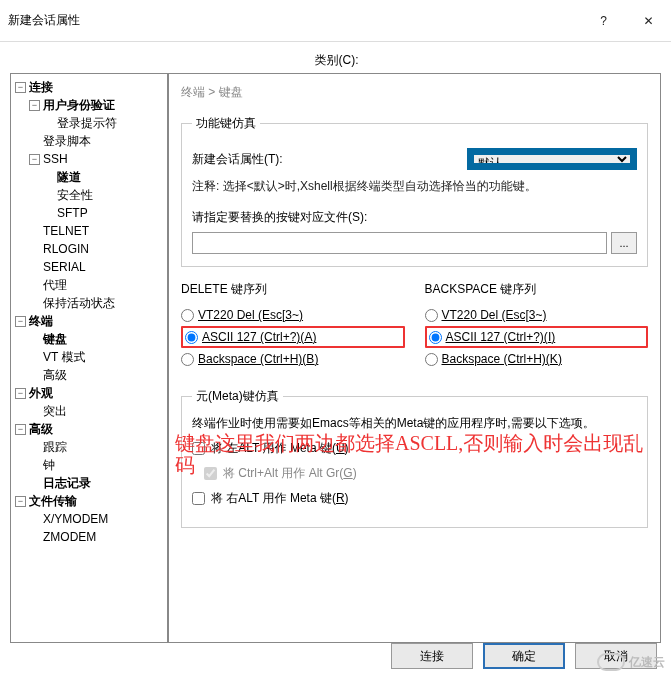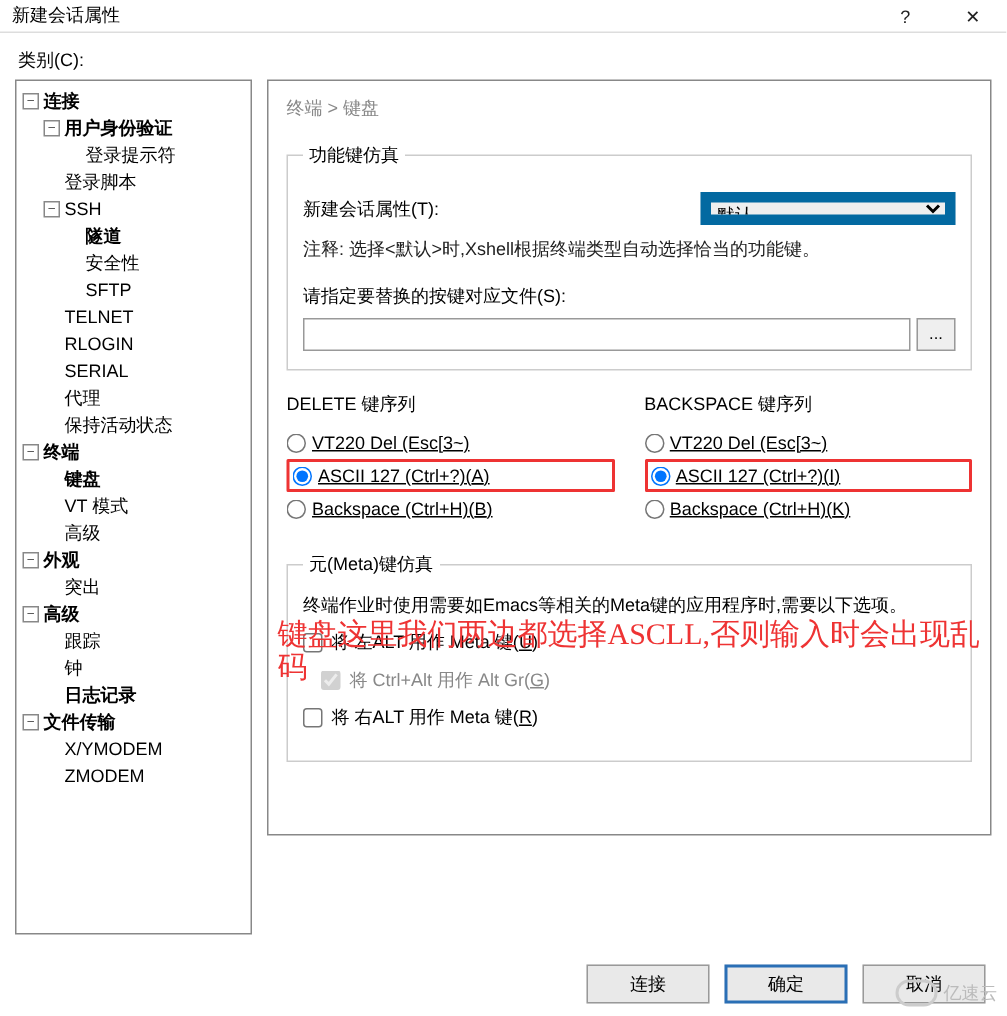--- a/index.html
+++ b/index.html
@@ -1,31 +1,31 @@
 <!DOCTYPE html>
 <html><head>
 <meta charset="utf-8">
 <style>
 * { box-sizing: border-box; margin: 0; padding: 0; font-family: "Microsoft YaHei", "SimSun", sans-serif; font-size: 12px; }
 body { background: #fff; width: 671px; height: 677px; overflow: hidden; }
-.titlebar { height: 22px; display: flex; align-items: center; padding: 0 0 0 8px; border-bottom: 1px solid #ddd; background: #fff; }
+.titlebar { height: 42px; display: flex; align-items: center; padding: 0 0 0 8px; border-bottom: 1px solid #ddd; background: #fff; }
 .titlebar .title { flex: 1; color: #000; }
 .tbtn { width: 45px; height: 30px; display: flex; align-items: center; justify-content: center; color: #222; }
 .body { padding: 8px 10px 4px 10px; }
-.cat-label { margin: 2px 0 4px 2px; }
-.columns { display: flex; gap: 10px; }
+.cat-label { margin: 2px 0 4px 2px; text-align: center; }
+.columns { display: flex; }
 .tree-pane { width: 158px; height: 570px; border: 1px solid #888; overflow: auto; padding: 4px 2px; background: #fff; }
 .tree ul { list-style: none; padding-left: 14px; }
 .tree > ul { padding-left: 2px; }
 .tree li { line-height: 18px; white-space: nowrap; }
 .tog { display: inline-block; width: 11px; height: 11px; border: 1px solid #888; text-align: center; line-height: 9px; font-size: 9px; margin-right: 3px; color: #555; position: relative; top: -1px; }
 .sp { display: inline-block; width: 14px; }
 .tree .lbl { color: #000; }
 .tree .bold { font-weight: bold; }
-.content { flex: 1; height: 504px; border: 1px solid #888; padding: 10px 12px; position: relative; }
+.content { flex: 1; height: 570px; border: 1px solid #888; padding: 10px 12px; position: relative; }
 .breadcrumb { color: #888; margin-bottom: 14px; }
 fieldset { border: 1px solid #ccc; padding: 10px 10px 12px 10px; margin-bottom: 14px; }
 legend { padding: 0 4px; color: #000; }
 .row { display: flex; align-items: center; margin: 6px 0; }
 .row label.l { width: 110px; }
 select { width: 170px; height: 22px; border: 7px solid #0369a1; background: #efefef; }
 .note { margin-top: 8px; color: #222; }
 .pathrow { display: flex; gap: 4px; margin-top: 6px; }
 .pathrow input[type=text] { flex: 1; height: 22px; border: 1px solid #999; padding: 0 4px; }
 .browse { width: 26px; height: 22px; border: 1px solid #999; background: #efefef; font-size: 11px; }
@@ -35,21 +35,21 @@
 .radio-item { display: flex; align-items: center; gap: 4px; height: 22px; text-decoration: underline; }
 .radio-item input { width: 13px; height: 13px; }
 .redbox { border: 2px solid #e33; padding: 1px 2px; border-radius: 1px; }
 .overlay-annot { position: absolute; color: #e33; font-size: 20px; font-weight: 500; line-height: 22px; pointer-events: none; font-family: Liberation Serif, serif; }
 .meta-block label { display: flex; align-items: center; gap: 6px; margin: 8px 0; }
 .meta-block .indent { margin-left: 12px; color: #888; }
 .u { text-decoration: underline; }
 .footer { position: absolute; right: 14px; bottom: 8px; display: flex; gap: 10px; }
 .footer button { width: 82px; height: 26px; border: 1px solid #999; background: #e9e9e9; }
 .footer button.primary { border: 2px solid #2a6fb5; }
-.watermark { position: absolute; right: 6px; bottom: 6px; color: #bbb; font-size: 14px; font-weight: normal; display: flex; align-items: center; gap: 4px; z-index: 5; }
+.watermark { position: absolute; right: 6px; bottom: 6px; color: #bbb; font-size: 14px; font-weight: bold; display: flex; align-items: center; gap: 4px; z-index: 5; }
 .watermark .cloud { width: 28px; height: 18px; border: 2px solid #ccc; border-radius: 10px; position: relative; }
 </style>
 </head>
 <body>
 
 <div class="titlebar">
   <span class="title">新建会话属性</span>
   <div class="tbtn">
       <span>?</span>
     </div>

